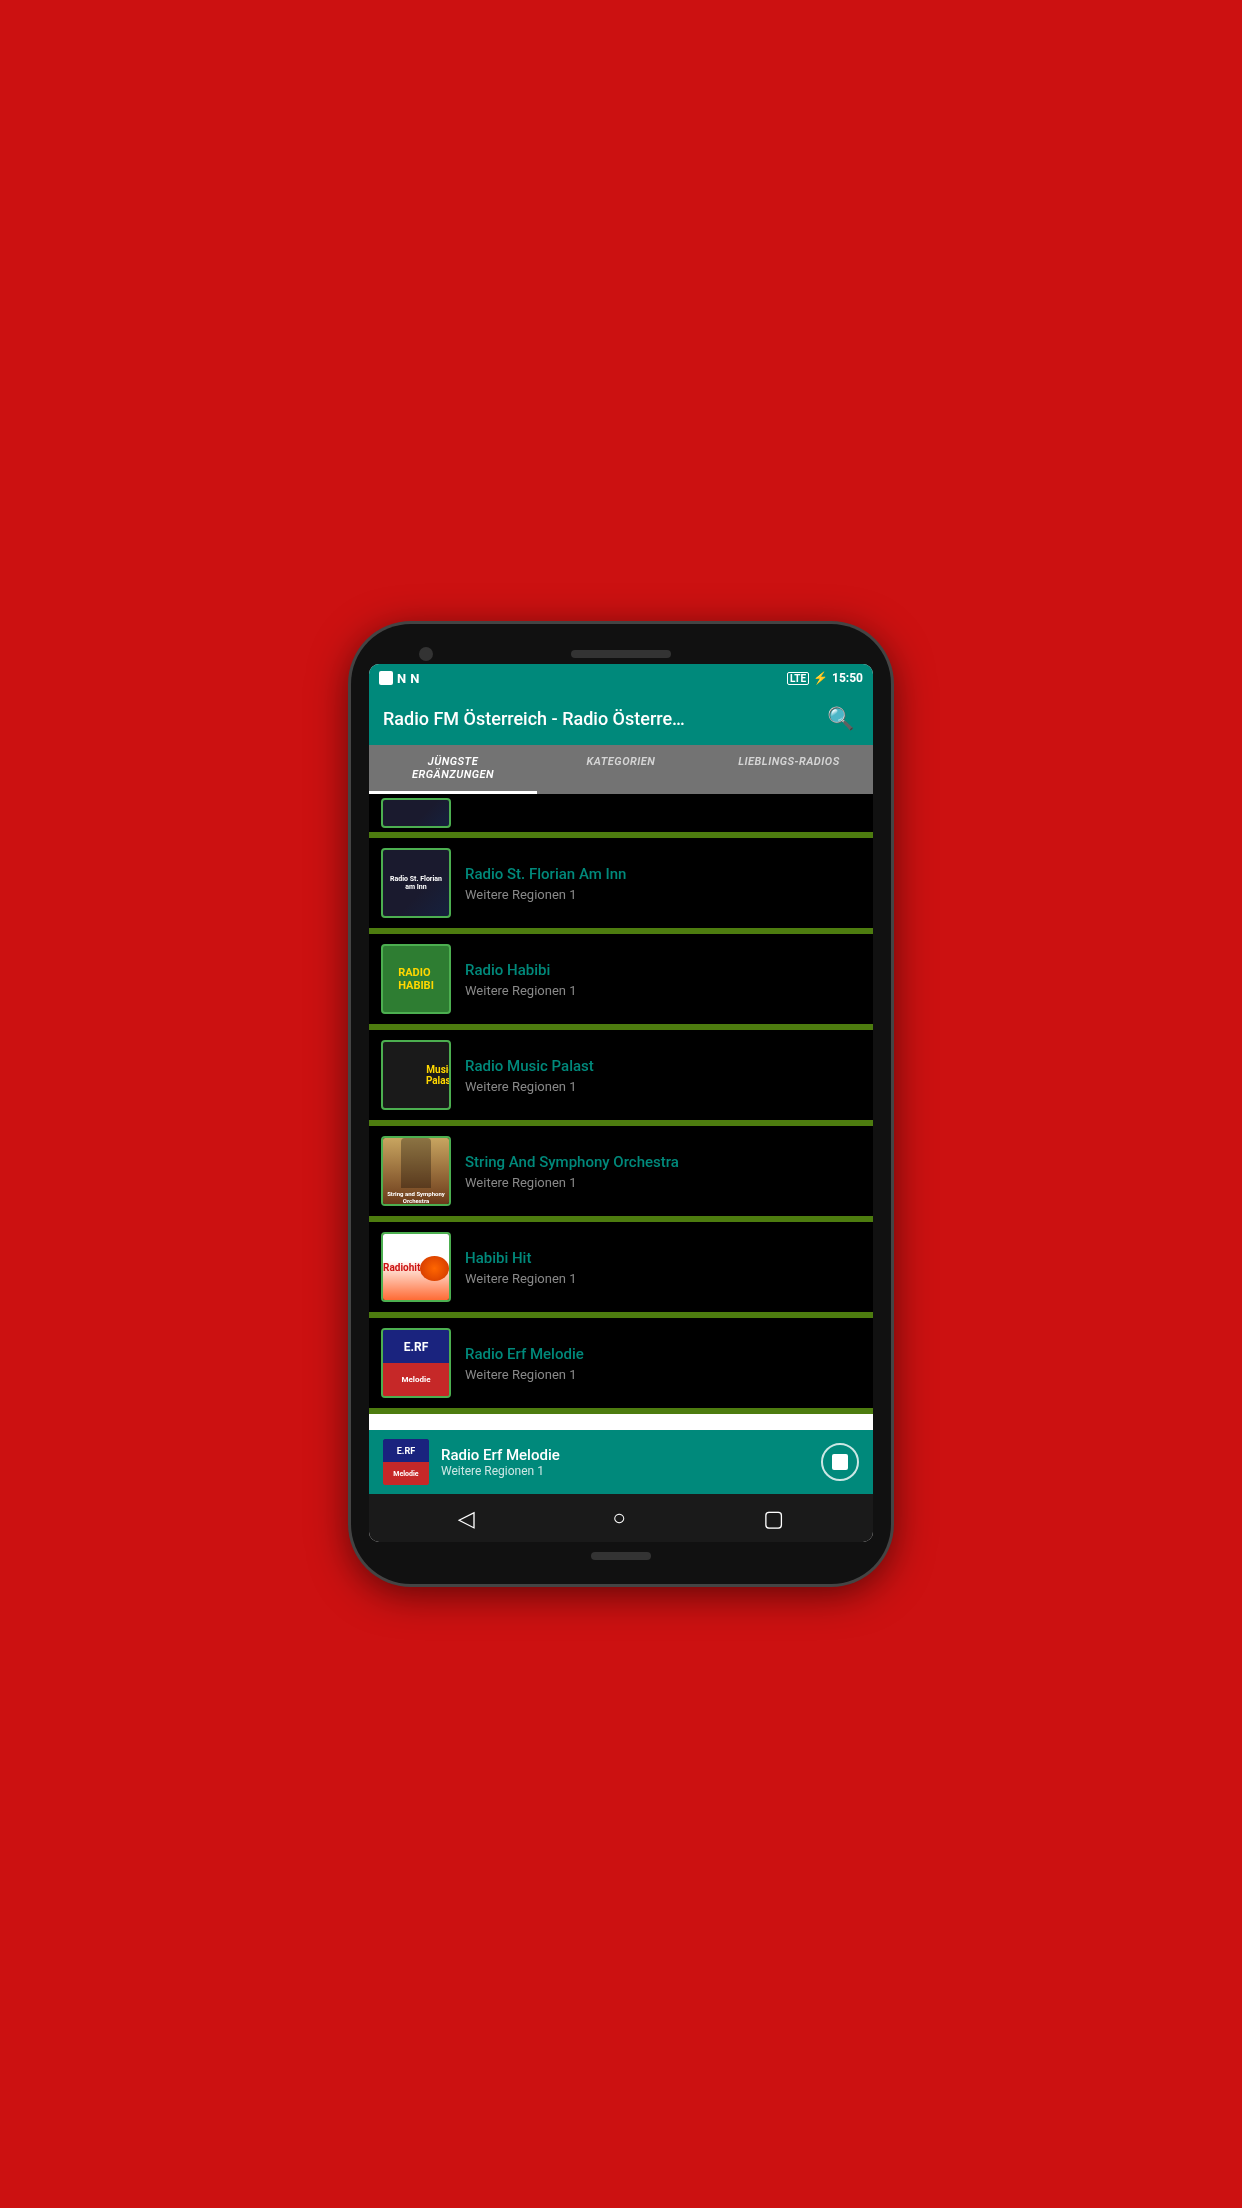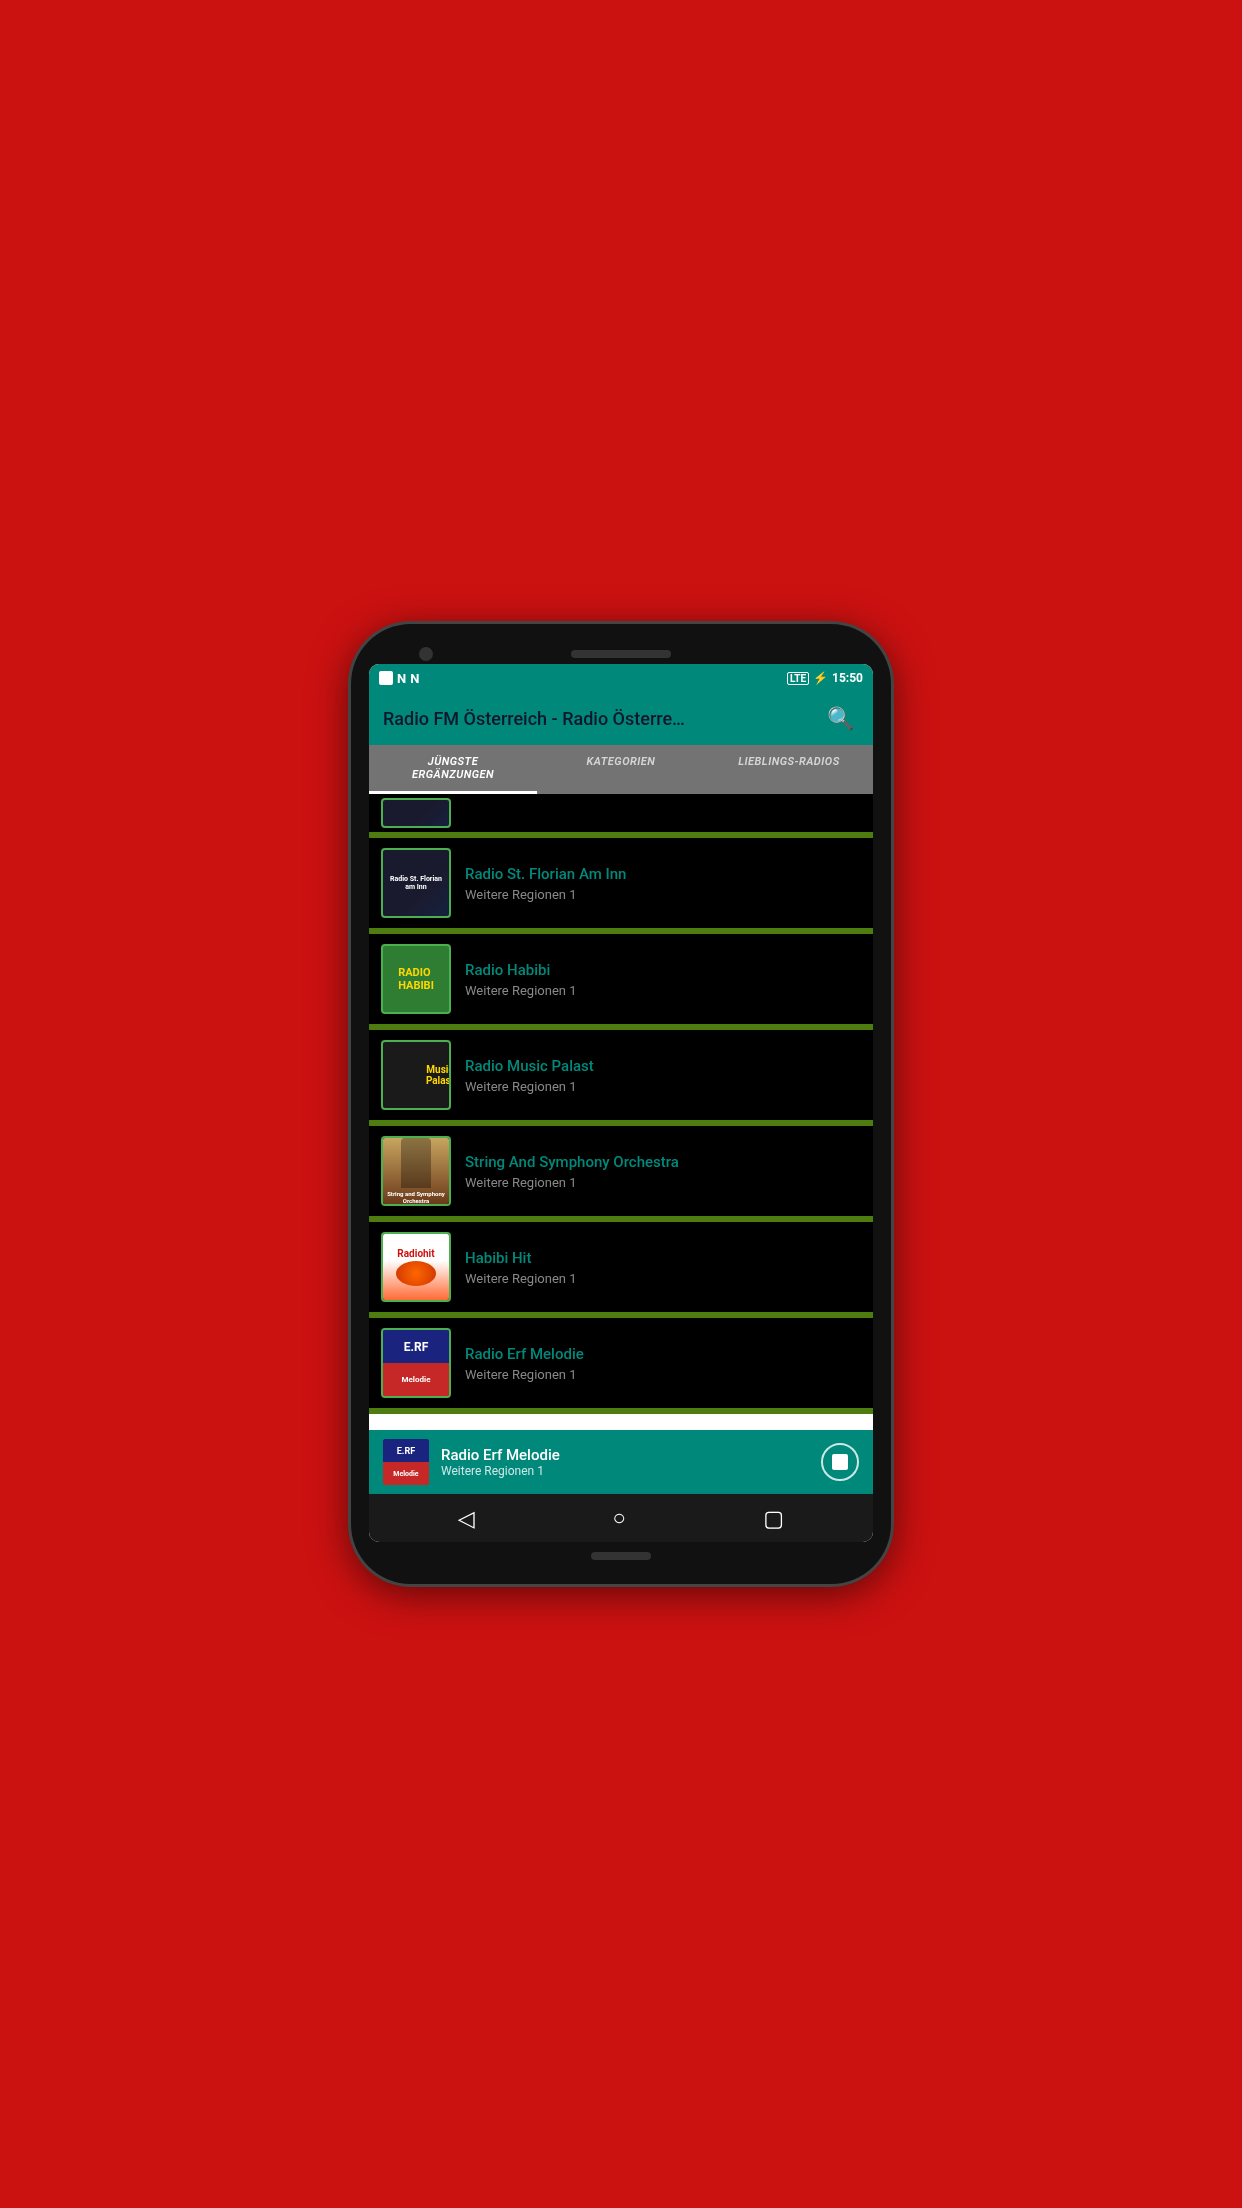--- a/index.html
+++ b/index.html
@@ -128,21 +128,21 @@
     
     .app-bar {
       background: #00897B;
       padding: 10px 14px;
       display: flex;
       justify-content: space-between;
       align-items: center;
     }
 
     .app-title {
-      color: #0f172a;
+      color: #ffffff;
       font-size: 18px;
       font-weight: 500;
       flex: 1;
     }
 
     .search-icon-btn {
       color: white;
       font-size: 22px;
       cursor: pointer;
       padding: 4px;
@@ -249,21 +249,20 @@
     .thumb-radiohit {
       background: white;
       border-color: #4CAF50;
     }
 
     .thumb-radiohit-inner {
       width: 100%;
       height: 100%;
       background: linear-gradient(to bottom, #fff 40%, #ff6b35 100%);
       display: flex;
-      flex-direction: column;
       align-items: center;
       justify-content: center;
     }
 
     .thumb-erf {
       background: linear-gradient(to bottom, #1a237e 50%, #c62828 50%);
       color: white;
       flex-direction: column;
     }
 

